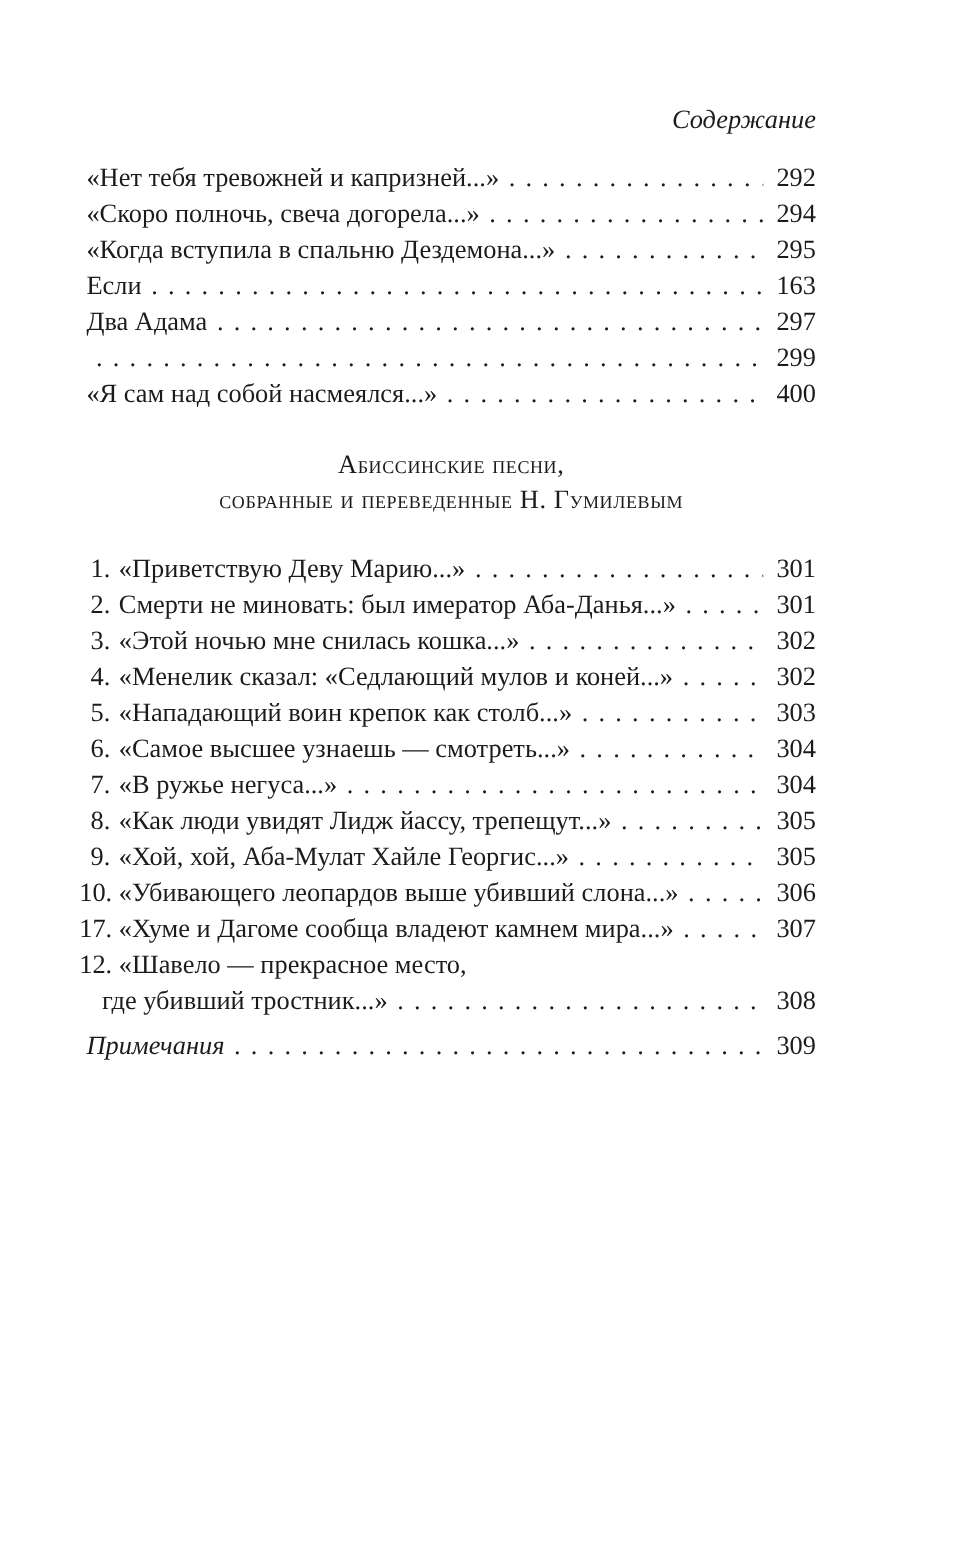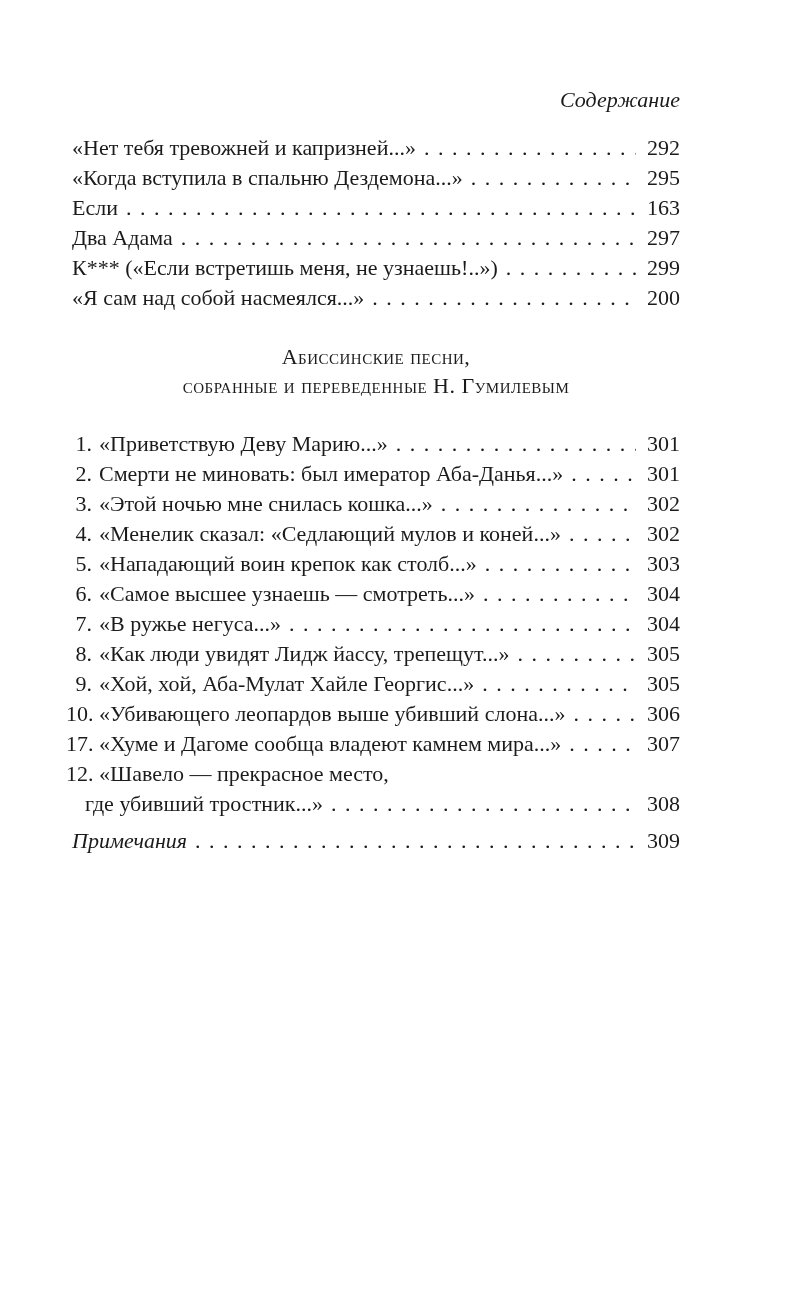--- a/index.html
+++ b/index.html
@@ -91,43 +91,47 @@
 
   <div class="header">Содержание</div>
 
   <div>
     <div class="row">
       <span class="t">«Нет тебя тревожней и капризней...»</span>
       <span class="leader"></span>
       <span class="pg">292</span>
     </div>
     <div class="row">
+      <span class="t">«Скоро полночь, свеча догорела...»</span>
+      <span class="leader"></span>
+      <span class="pg">294</span>
+    </div>
+    <div class="row">
       <span class="t">«Когда вступила в спальню Дездемона...»</span>
       <span class="leader"></span>
       <span class="pg">295</span>
     </div>
     <div class="row">
       <span class="t">Если</span>
       <span class="leader"></span>
       <span class="pg">163</span>
     </div>
     <div class="row">
       <span class="t">Два Адама</span>
       <span class="leader"></span>
       <span class="pg">297</span>
     </div>
     <div class="row">
-      <span class="t">К*** («Если встретишь меня, не узнаешь!..»)</span>
       <span class="leader"></span>
       <span class="pg">299</span>
     </div>
     <div class="row">
       <span class="t">«Я сам над собой насмеялся...»</span>
       <span class="leader"></span>
-      <span class="pg">200</span>
+      <span class="pg">400</span>
     </div>
   </div>
 
   <div class="heading">
     <div>Абиссинские песни,</div>
     <div>собранные и переведенные Н. Гумилевым</div>
   </div>
 
   <div>
     <div class="row">

